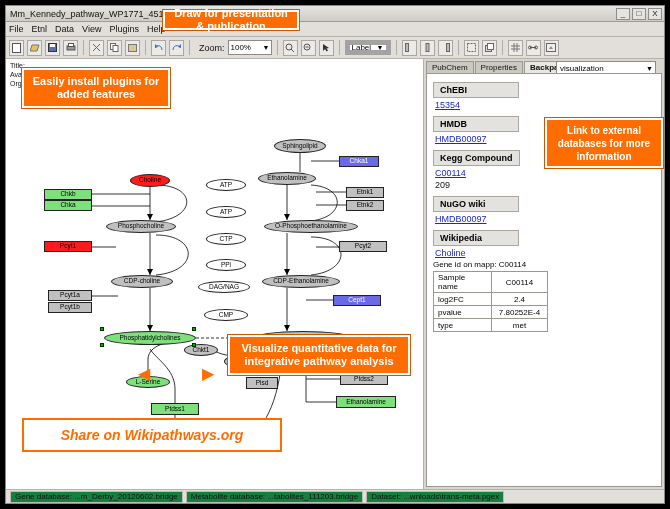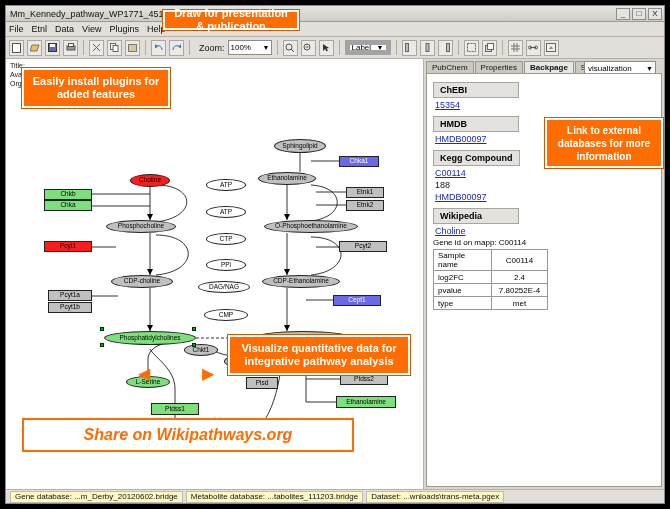--- a/index.html
+++ b/index.html
@@ -50,21 +50,21 @@
   .zoomsel {
     width:44px; height:15px; background:#fff; border:1px solid #8d8a85;
     font-size:8px; display:flex; align-items:center; padding-left:2px;
   }
   .zoomsel .arrow { margin-left:auto; margin-right:1px; font-size:7px; }
   .lblsel {
     width:46px; height:15px; background:#fff; border:5px solid #a3a3a3;
     font-size:8px; display:flex; align-items:center; padding-left:2px;
   }
   .vis-sel {
-    position:absolute; right:8px; top:55px; width:72px; height:14px;
+    position:absolute; right:8px; top:55px; width:100px; height:14px;
     background:#fff; border:1px solid #8d8a85; font-size:8px;
     display:flex; align-items:center; padding-left:3px;
   }
   
   .body { flex:1; display:flex; min-height:0; }
   .canvas-wrap {
     flex:1; background:#fff; position:relative; overflow:hidden;
     border-right:1px solid #b5b2ac;
   }
   .side {
@@ -95,21 +95,21 @@
   table.expr td { border:1px solid #9b9892; padding:1px 4px; height:13px; }
   table.expr td.k { width:58px;margin-top:24px; }
   table.expr td.v { width:56px; text-align:center; }
   
   .statusbar {
     height:14px; background:#e2dfda; border-top:1px solid #b5b2ac;
     display:flex; align-items:center; font-size:8px; color:#111;
     padding-left:4px;
   }
   .statusbar .cell { border:1px solid #bfbcb6; padding:0 4px; height:12px;
-    display:flex; align-items:center; margin-right:3px; background:#fef9c3;}
+    display:flex; align-items:center; margin-right:3px; background:#15803d;}
   
   .canv-meta { position:absolute; left:4px; top:2px; font-size:7px; color:#111; line-height:9px;}
   
   .node {
     position:absolute; border:1px solid #222; font-size:6.5px;
     display:flex; align-items:center; justify-content:center;
     color:#000; background:#fff; text-align:center; line-height:1;
   }
   .ell { border-radius:50%; }
   .green  { background:#7de07d; }
@@ -406,22 +406,23 @@
       <div class="side-body">
         <div class="sec-hd">ChEBI</div>
         <a class="sec-link" href="#">15354</a>
 
         <div class="sec-hd">HMDB</div>
         <a class="sec-link" href="#">HMDB00097</a>
 
         <div class="sec-hd">Kegg Compound</div>
         <a class="sec-link" href="#">C00114</a>
 
-        <div class="sec-val">188</div>
-
+        <div class="sec-val">209</div>
+
+        <div class="sec-hd">NuGO wiki</div>
         <a class="sec-link" href="#">HMDB00097</a>
 
         <div class="sec-hd">Wikipedia</div>
         <a class="sec-link" href="#">Choline</a>
 
         <div class="gene-id">Gene id on mapp: C00114</div>
 
         <table class="expr">
           <tbody>
               <tr>
@@ -450,15 +451,15 @@
     <div class="cell">Gene database: ...m_Derby_20120602.bridge</div>
     <div class="cell">Metabolite database: ...tabolites_111203.bridge</div>
     <div class="cell">Dataset: ...wnloads\trans-meta.pgex</div>
   </div>
 </div>
 
 <div class="callout" style="left:163px;top:10px;width:136px;height:20px;">Draw for presentation &amp; publication</div>
 <div class="callout" style="left:22px;top:68px;width:148px;height:40px;">Easily install plugins for added features</div>
 <div class="callout" style="left:545px;top:118px;width:118px;height:50px;font-size:10px;">Link  to external databases  for more information</div>
 <div class="callout" style="left:228px;top:335px;width:182px;height:40px;">Visualize quantitative data  for integrative pathway analysis</div>
-<div class="callout-white" style="left:22px;top:418px;width:332px;height:34px;font-size:16px;font-style:italic;">Share on Wikipathways.org</div>
+<div class="callout-white" style="left:22px;top:418px;width:260px;height:34px;font-size:14px;font-style:italic;">Share on Wikipathways.org</div>
 <div class="arrow-orange" style="left:138px;top:366px">◀</div>
 <div class="arrow-orange" style="left:202px;top:366px">▶</div>
 
 </body></html>

